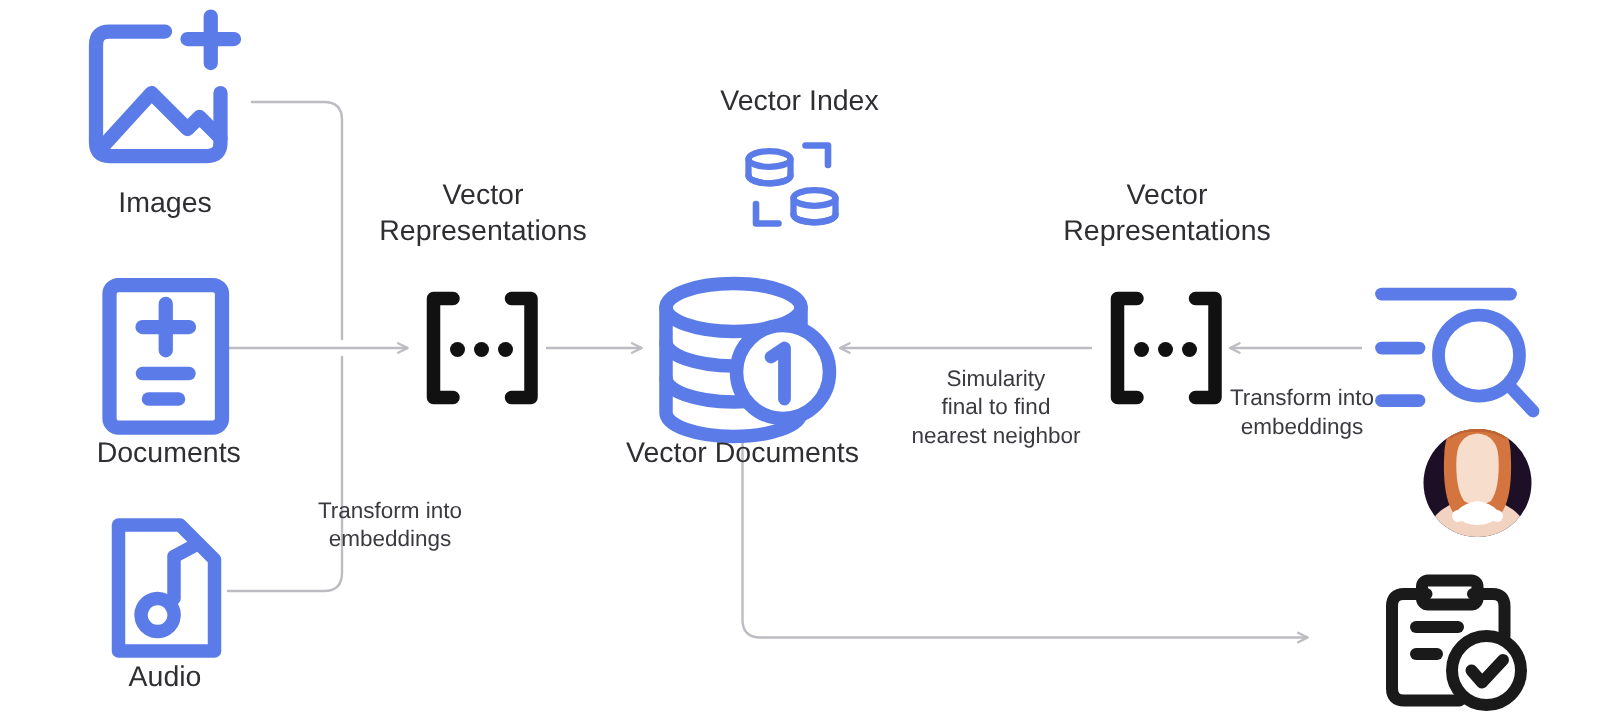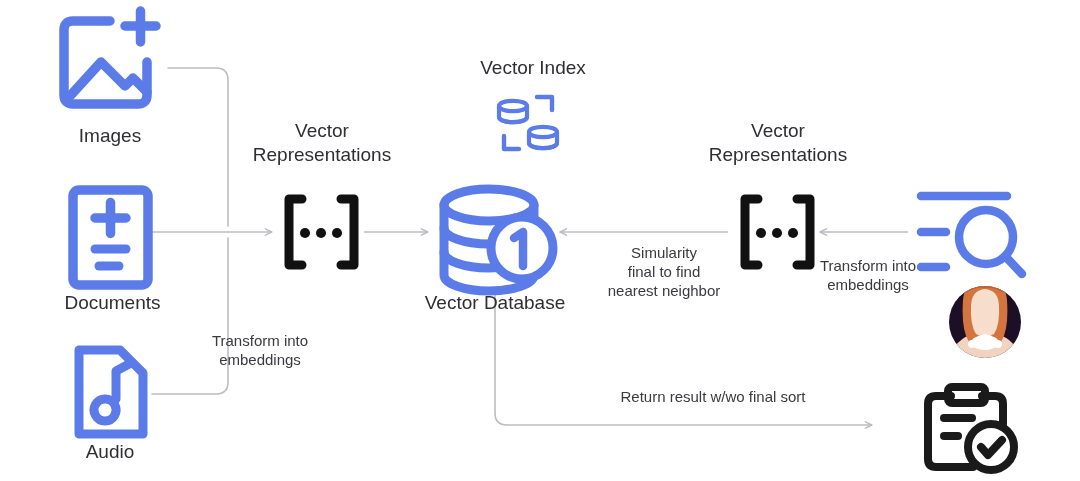--- a/index.html
+++ b/index.html
@@ -164,27 +164,26 @@
   <div class="lbl lbl-node" style="left:45px;top:440px;width:130px;">Audio</div>
 
   <div class="lbl lbl-edge" style="left:180px;top:331px;width:160px;text-align:center;">Transform into
 embeddings</div>
 
   <div class="lbl lbl-node" style="left:244px;top:119px;width:156px;">Vector
 Representations</div>
 
   <div class="lbl lbl-title" style="left:443px;top:56px;width:180px;">Vector Index</div>
 
-  <div class="lbl lbl-node" style="left:400px;top:291px;width:190px;">Vector Database</div>
+  <div class="lbl lbl-node" style="left:400px;top:291px;width:190px;">Vector Documents</div>
 
   <div class="lbl lbl-edge" style="left:596px;top:243px;width:136px;text-align:center;">Simularity
 final to find
 nearest neighbor</div>
 
   <div class="lbl lbl-node" style="left:700px;top:119px;width:156px;">Vector
 Representations</div>
 
   <div class="lbl lbl-edge" style="left:808px;top:256px;width:120px;text-align:center;">Transform into
 embeddings</div>
 
-  <div class="lbl lbl-edge" style="left:568px;top:387px;width:290px;text-align:center;">Return result w/wo final sort</div>
 
 </div>
 
 </body></html>

